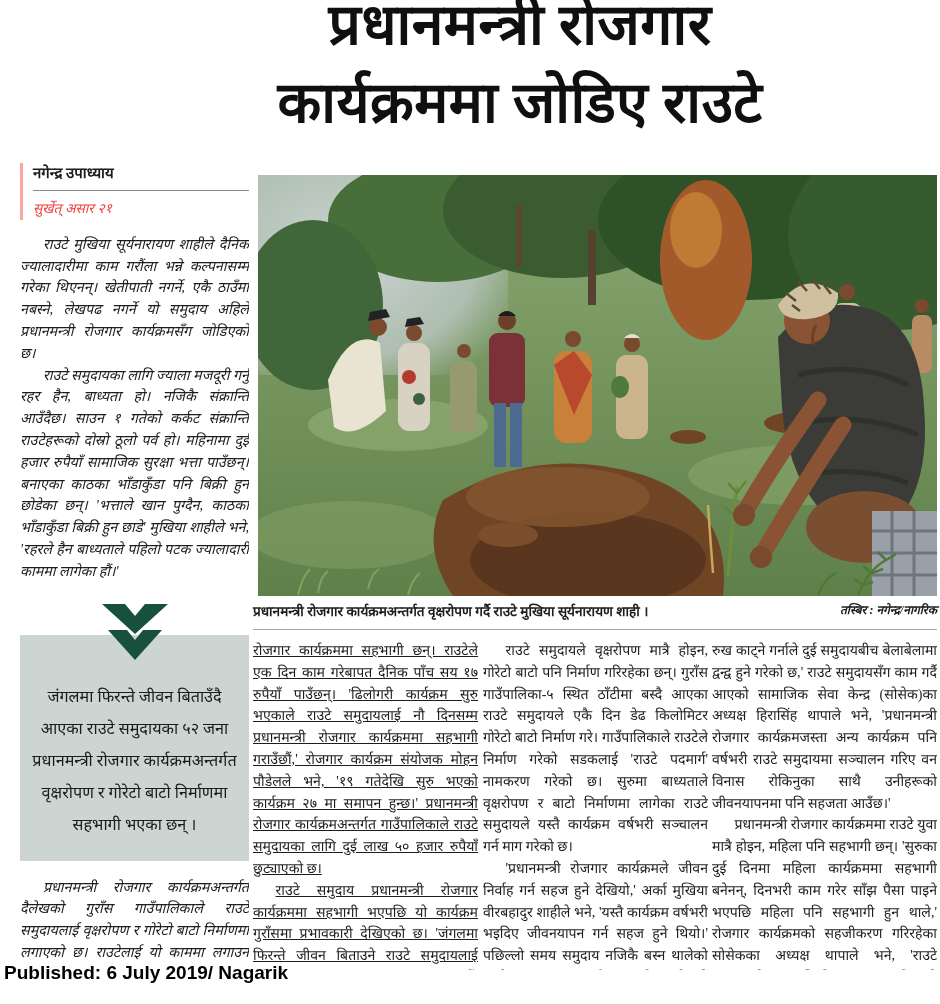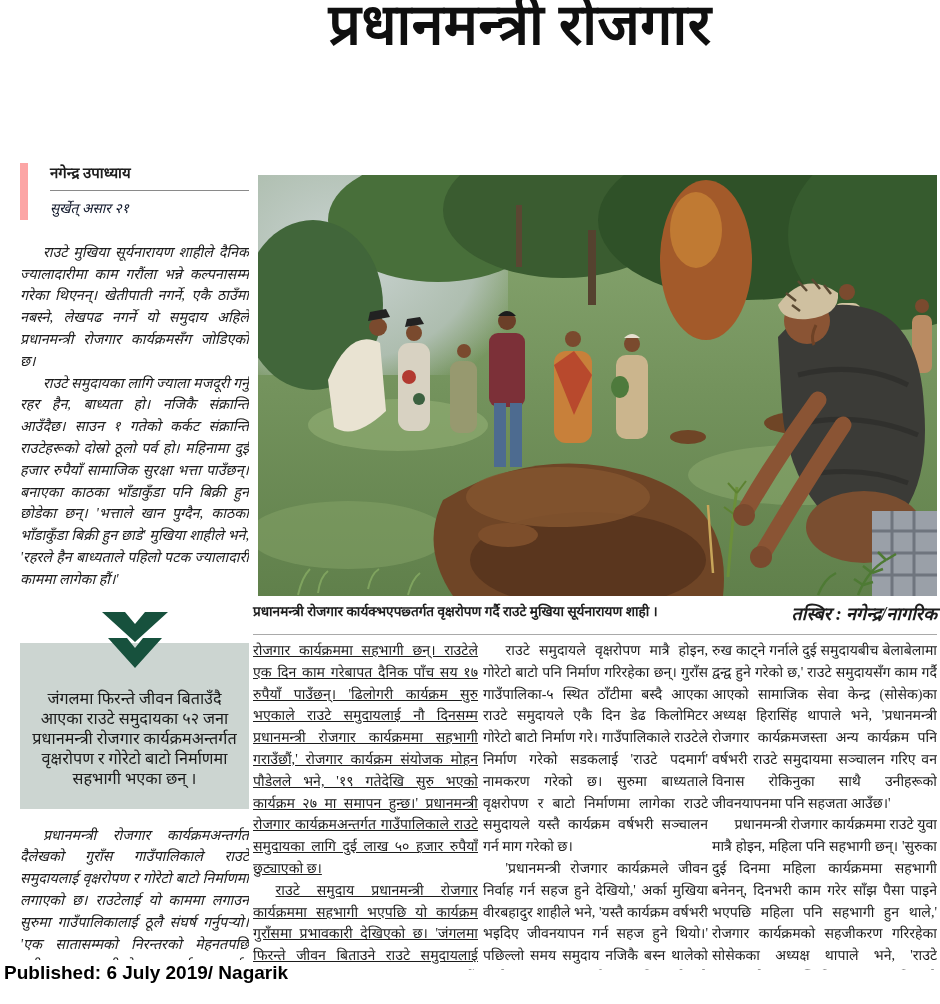--- a/index.html
+++ b/index.html
@@ -18,59 +18,59 @@
     text-align:center; font-weight:700; color:#0f0f0f;
     font-size:57px; line-height:78px; letter-spacing:0.5px;
   }
 
   
   .left-col {
     position:absolute; left:20px; top:163px; width:229px; height:797px;
     overflow:hidden; font-size:14.3px; line-height:21.8px; text-align:justify;
   }
   .byline {
-    border-left:8px solid #fca5a5;
-    padding-left:22px; margin-bottom:22px;
+    border-left:3px solid #fca5a5;
+    padding-left:10px; margin-bottom:14px;
   }
   .byline .author { font-weight:700; font-size:15px; line-height:20px; }
   .byline .dateline {
-    font-style:italic; font-size:13.8px; color:#0f172a;
+    font-style:italic; font-size:13.8px; color:#ef4444;
     border-top:1px solid #8a8a8a; margin-top:7px; padding-top:7px;
   }
   .left-col p.body-par { margin-bottom:0;font-style:italic; }
   .left-col p.indent { text-indent:1.6em; }
 
   
   .pullquote-wrap { position:relative; margin-top:52px; margin-bottom:16px; }
   .chevron-icon {
     position:absolute; top:-31px; left:50%; transform:translateX(-50%);
     width:66px; height:56px; display:block;
   }
   .pullquote-box {
     background:#ccd5d1;
     padding:46px 12px 20px 12px;
     text-align:center;
-    font-size:16.2px; line-height:20px; color:#1b1b1b;
+    font-size:16.2px; line-height:32px; color:#1b1b1b;
   }
 
   
   .photo {
     position:absolute; left:258px; top:175px; width:679px; height:421px;
     overflow:hidden; background:#7d9a6d;
   }
   .photo svg { display:block; width:100%; height:100%; }
 
   
   .caption-row {
     position:absolute; left:253px; top:601px; width:684px;
     display:flex; justify-content:space-between; align-items:flex-start;
     border-bottom:1px solid #a9a9a9; padding-bottom:9px;
   }
   .caption-row .cap { font-size:13.6px; font-weight:600; }
-  .caption-row .credit { font-size:18px; font-weight:600; font-style:italic; white-space:nowrap; margin-left:4px; }
+  .caption-row .credit { font-size:12px; font-weight:600; font-style:italic; white-space:nowrap; margin-left:4px; }
 
   
   .txt-col {
     position:absolute; top:640px; width:225px; height:330px; overflow:hidden;
     font-size:14.1px; line-height:21.8px; text-align:justify;
   }
   .txt-col.c2 { left:253px;text-decoration:underline; }
   .txt-col.c3 { left:483px; }
   .txt-col.c4 { left:712px; }
   .txt-col p.indent { text-indent:1.6em; }
@@ -80,20 +80,21 @@
     position:absolute; left:4px; top:962px;
     font-family:"Liberation Sans", sans-serif;
     font-weight:700; font-size:19px; color:#000;
   }
 </style>
 </head>
 <body>
 
 <div class="headline">
   <div>प्रधानमन्त्री रोजगार</div>
+  <div>कार्यक्रममा जोडिए राउटे</div>
 </div>
 
 <div class="left-col">
   <div class="byline">
     <div class="author">नगेन्द्र उपाध्याय</div>
     <div class="dateline">सुर्खेत् असार २१</div>
   </div>
   <p class="body-par indent">राउटे मुखिया सूर्यनारायण शाहीले दैनिक ज्यालादारीमा काम गरौंला भन्ने कल्पनासम्म गरेका थिएनन्। खेतीपाती नगर्ने, एकै ठाउँमा नबस्ने, लेखपढ नगर्ने यो समुदाय अहिले प्रधानमन्त्री रोजगार कार्यक्रमसँग जोडिएको छ।</p>
   <p class="body-par indent">राउटे समुदायका लागि ज्याला मजदूरी गर्नु रहर हैन, बाध्यता हो। नजिकै संक्रान्ति आउँदैछ। साउन १ गतेको कर्कट संक्रान्ति राउटेहरूको दोस्रो ठूलो पर्व हो। महिनामा दुई हजार रुपैयाँ सामाजिक सुरक्षा भत्ता पाउँछन्। बनाएका काठका भाँडाकुँडा पनि बिक्री हुन छोडेका छन्। 'भत्ताले खान पुग्दैन, काठका भाँडाकुँडा बिक्री हुन छाडे' मुखिया शाहीले भने, 'रहरले हैन बाध्यताले पहिलो पटक ज्यालादारी काममा लागेका हौं।'</p>
 
@@ -220,21 +221,21 @@
     <g stroke="#7fa35f" stroke-width="2" fill="none">
       <path d="M40,420 q4,-18 12,-26"></path>
         <path d="M60,418 q2,-16 10,-22"></path>
       <path d="M110,414 q3,-15 11,-20"></path>
         <path d="M150,420 q4,-16 12,-22"></path>
     </g>
   </svg>
 </div>
 
 <div class="caption-row">
-  <span class="cap">प्रधानमन्त्री रोजगार कार्यक्भएपछ्तर्गत वृक्षरोपण गर्दै राउटे मुखिया सूर्यनारायण शाही ।</span>
+  <span class="cap">प्रधानमन्त्री रोजगार कार्यक्रमअन्तर्गत वृक्षरोपण गर्दै राउटे मुखिया सूर्यनारायण शाही ।</span>
   <span class="credit">तस्बिर : नगेन्द्र/नागरिक</span>
 </div>
 
 <div class="txt-col c2">
   <p>रोजगार कार्यक्रममा सहभागी छन्। राउटेले एक दिन काम गरेबापत दैनिक पाँच सय १७ रुपैयाँ पाउँछन्। 'ढिलोगरी कार्यक्रम सुरु भएकाले राउटे समुदायलाई नौ दिनसम्म प्रधानमन्त्री रोजगार कार्यक्रममा सहभागी गराउँछौं,' रोजगार कार्यक्रम संयोजक मोहन पौडेलले भने, '१९ गतेदेखि सुरु भएको कार्यक्रम २७ मा समापन हुन्छ।' प्रधानमन्त्री रोजगार कार्यक्रमअन्तर्गत गाउँपालिकाले राउटे समुदायका लागि दुई लाख ५० हजार रुपैयाँ छुट्याएको छ।</p>
   <p class="indent">राउटे समुदाय प्रधानमन्त्री रोजगार कार्यक्रममा सहभागी भएपछि यो कार्यक्रम गुराँसमा प्रभावकारी देखिएको छ। 'जंगलमा फिरन्ते जीवन बिताउने राउटे समुदायलाई पहिलोपटक काममा लगाउन सफल भयौं, उनीहरूको कामप्रतिको लगनशीलता र मेहनतले यस्तैखाले अरु कार्यक्रम सञ्चालन गर्ने प्रेरणा मिलेको छ,' अध्यक्ष वलीले भने, 'अब प्रधानमन्त्री रोजगार कार्यक्रममा साथै</p>
 </div>
 <div class="txt-col c3">
   <p class="indent">राउटे समुदायले वृक्षरोपण मात्रै होइन, गोरेटो बाटो पनि निर्माण गरिरहेका छन्। गुराँस गाउँपालिका-५ स्थित ठाँटीमा बस्दै आएका राउटे समुदायले एकै दिन डेढ किलोमिटर गोरेटो बाटो निर्माण गरे। गाउँपालिकाले राउटेले निर्माण गरेको सडकलाई 'राउटे पदमार्ग' नामकरण गरेको छ। सुरुमा बाध्यताले वृक्षरोपण र बाटो निर्माणमा लागेका राउटे समुदायले यस्तै कार्यक्रम वर्षभरी सञ्चालन गर्न माग गरेको छ।</p>
   <p class="indent">'प्रधानमन्त्री रोजगार कार्यक्रमले जीवन निर्वाह गर्न सहज हुने देखियो,' अर्का मुखिया वीरबहादुर शाहीले भने, 'यस्तै कार्यक्रम वर्षभरी भइदिए जीवनयापन गर्न सहज हुने थियो।' पछिल्लो समय समुदाय नजिकै बस्न थालेको राउटे र अन्य समुदायबीच प्राकृतिक स्रोतको उपयोगका विषयमा द्वन्द्व बढ्दो छ। 'समदायिक वनमा राउटेले</p>

